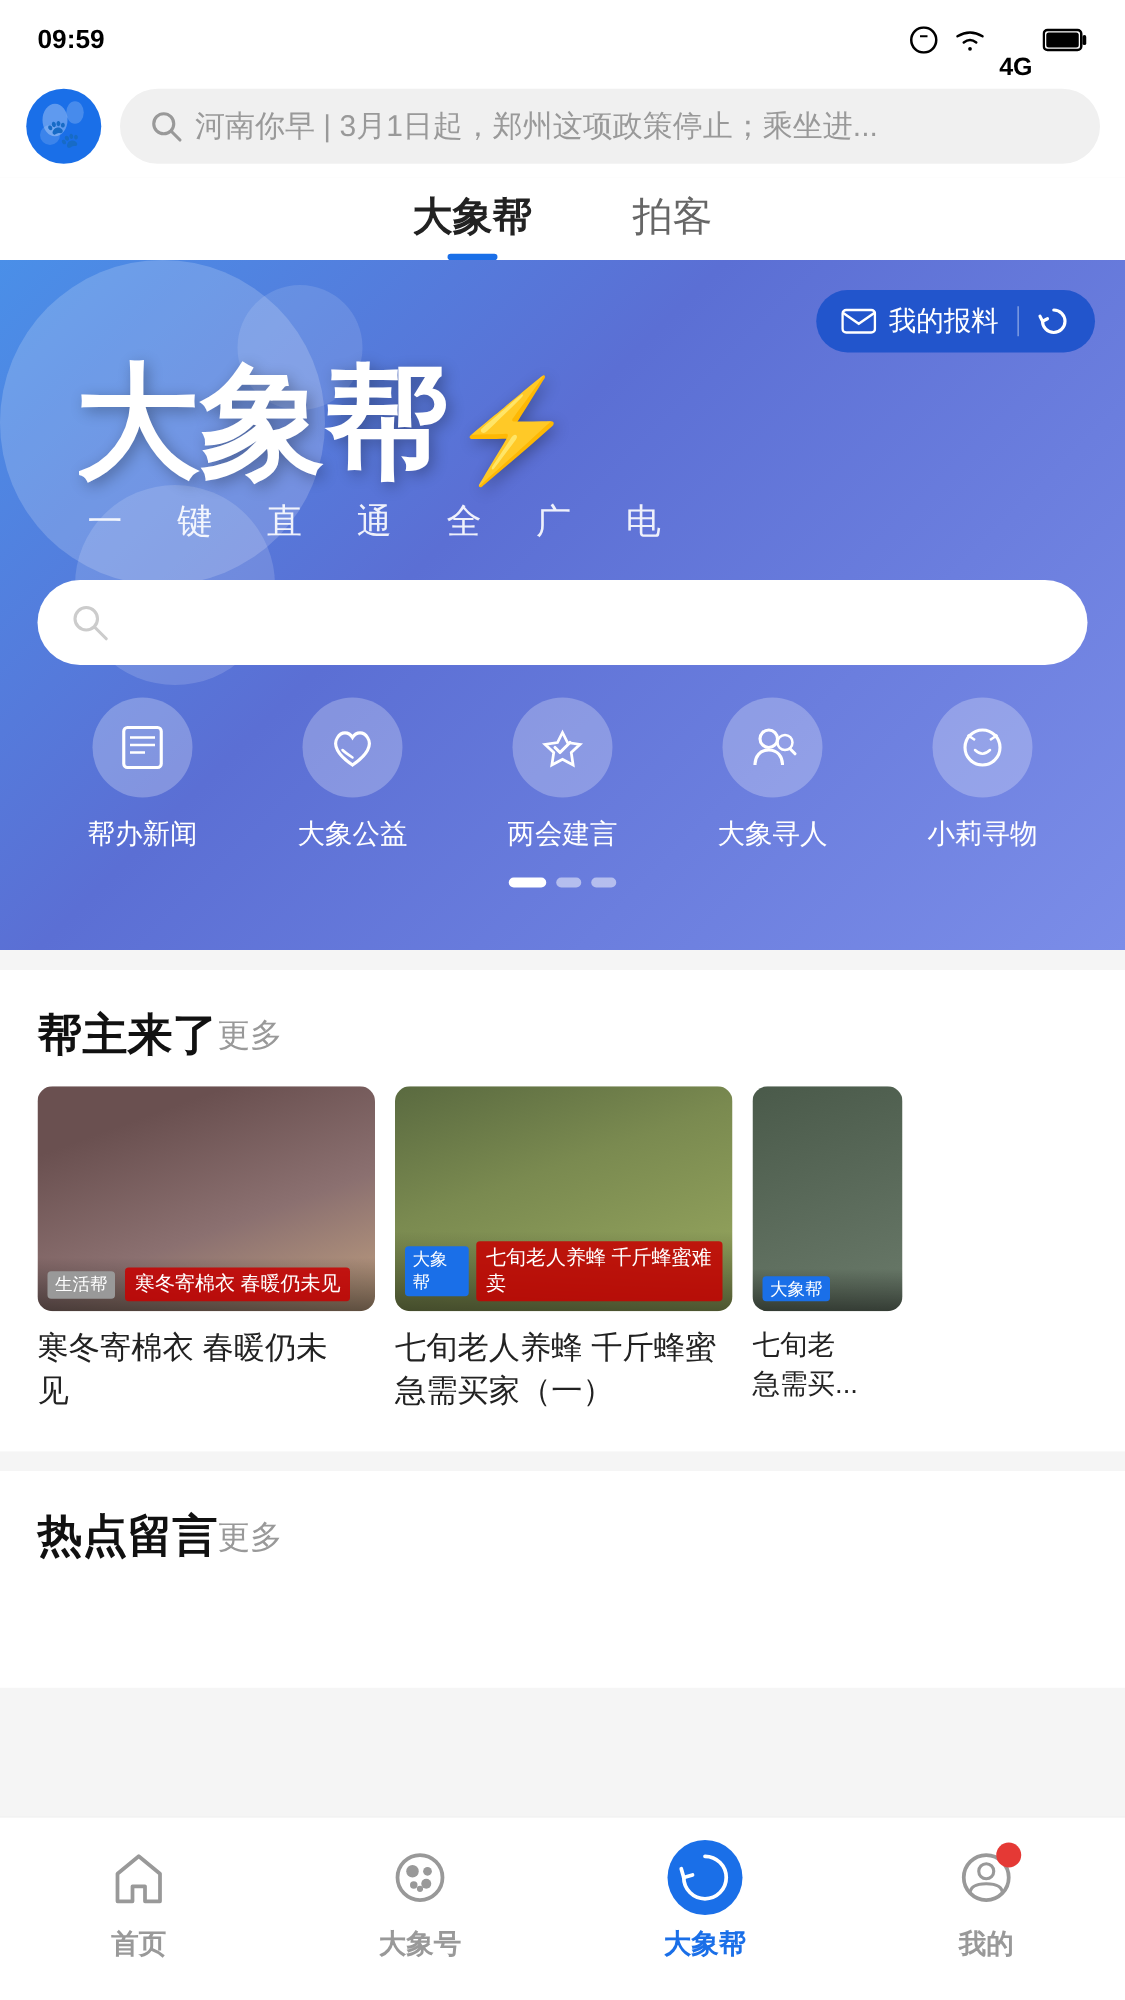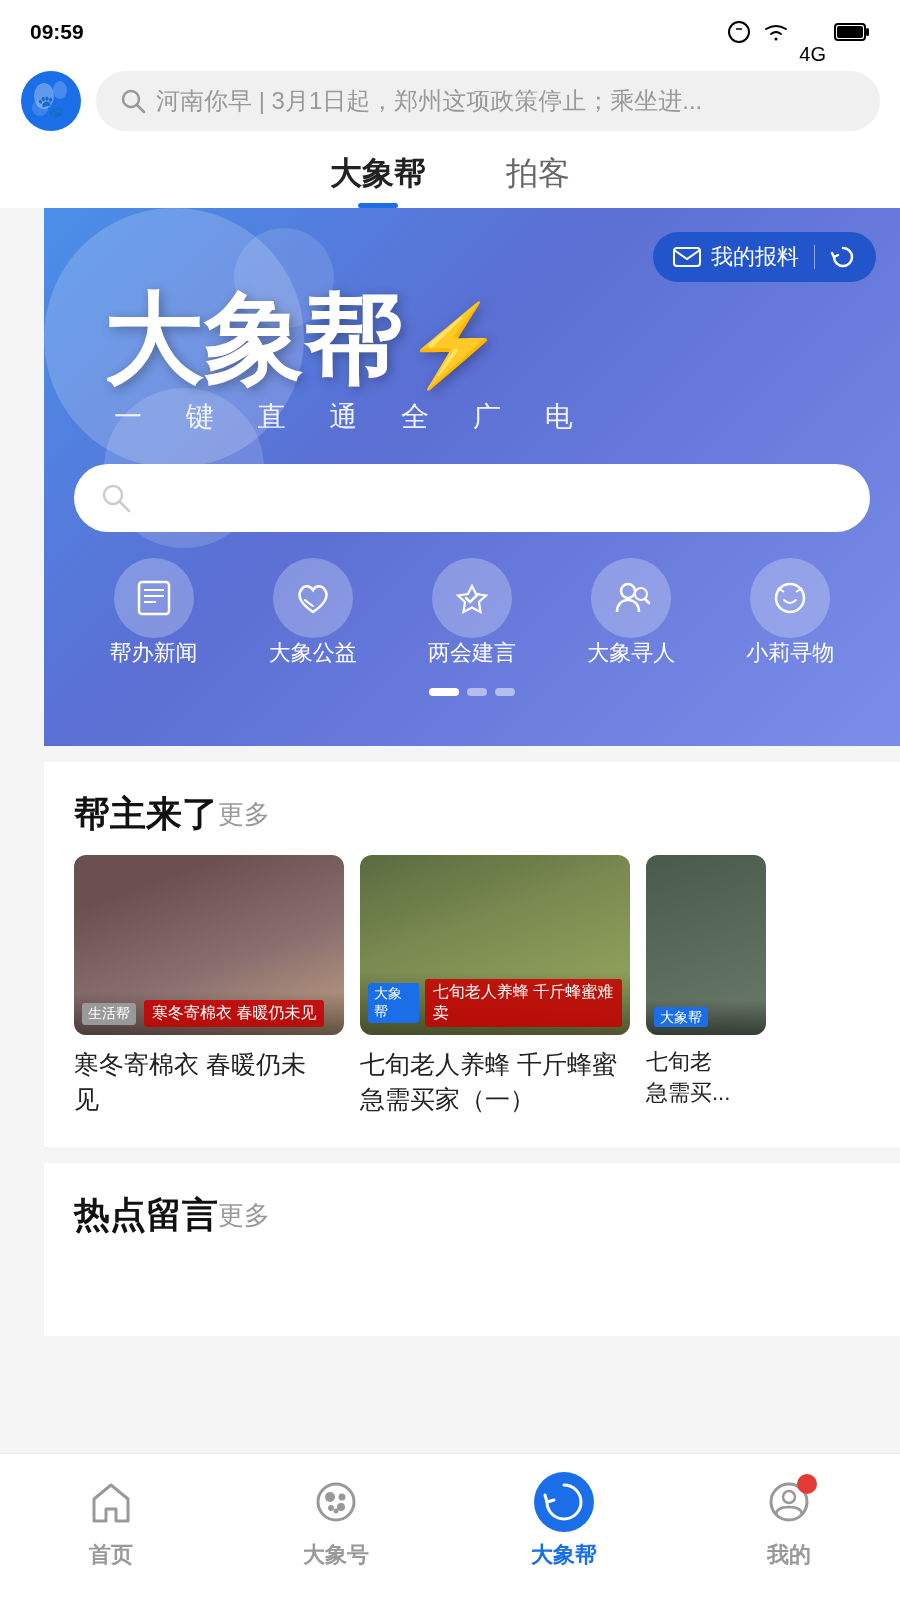--- a/index.html
+++ b/index.html
@@ -187,21 +187,21 @@
       display: flex;
       justify-content: space-around;
       margin-top: 26px;
       position: relative;
       z-index: 5;
     }
     .quick-icon-item {
       display: flex;
       flex-direction: column;
       align-items: center;
-      gap: 0;
+      gap: 14px;
     }
     .quick-icon-circle {
       width: 80px;
       height: 80px;
       background: rgba(255,255,255,0.25);
       border-radius: 50%;
       display: flex;
       align-items: center;
       justify-content: center;
       font-size: 36px;
@@ -366,39 +366,38 @@
       color: #1a6fe8;
       font-weight: 600;
     }
     .nav-badge {
       position: relative;
       text-align: center;
     }
 
     .content-area {
       padding-bottom: 140px;
-      padding-left: 44px;
     }
   </style>
 </head>
 <body>
 
 <div class="status-bar">
   <span class="status-time">09:59</span>
   <div class="status-icons">
     <svg width="28" height="22" viewBox="0 0 28 22">
       <circle cx="14" cy="11" r="10" fill="none" stroke="#000" stroke-width="2"></circle>
       <line x1="11" y1="8" x2="17" y2="8" stroke="#000" stroke-width="1.5"></line>
     </svg>
     <svg width="30" height="22" viewBox="0 0 30 22">
       <path d="M15 18 L15 18" stroke="#000" stroke-width="3" stroke-linecap="round"></path>
       <path d="M10 13 Q15 9 20 13" stroke="#000" stroke-width="2" fill="none" stroke-linecap="round"></path>
       <path d="M5 8 Q15 2 25 8" stroke="#000" stroke-width="2" fill="none" stroke-linecap="round"></path>
     </svg>
-    <span style="font-size:20px; font-weight:400;margin-top:44px;">4G</span>
+    <span style="font-size:20px; font-weight:700;margin-top:44px;">4G</span>
     <svg width="36" height="22" viewBox="0 0 36 22">
       <rect x="1" y="3" width="30" height="16" rx="3" fill="none" stroke="#000" stroke-width="2"></rect>
       <rect x="32" y="7" width="3" height="8" rx="1.5" fill="#000"></rect>
       <rect x="3" y="5" width="26" height="12" rx="2" fill="#000"></rect>
     </svg>
   </div>
 </div>
 
 <div class="header">
 

